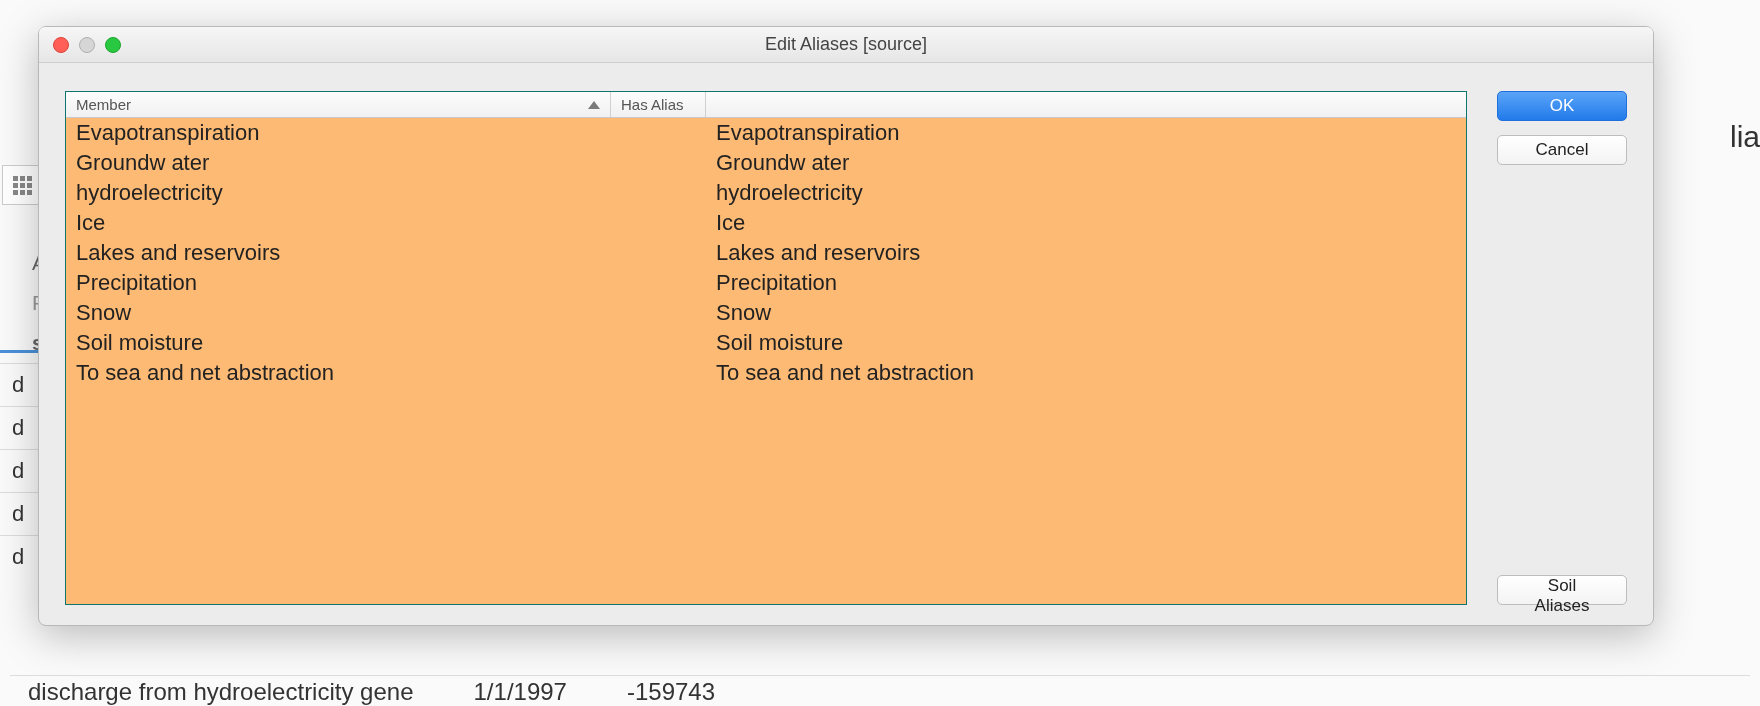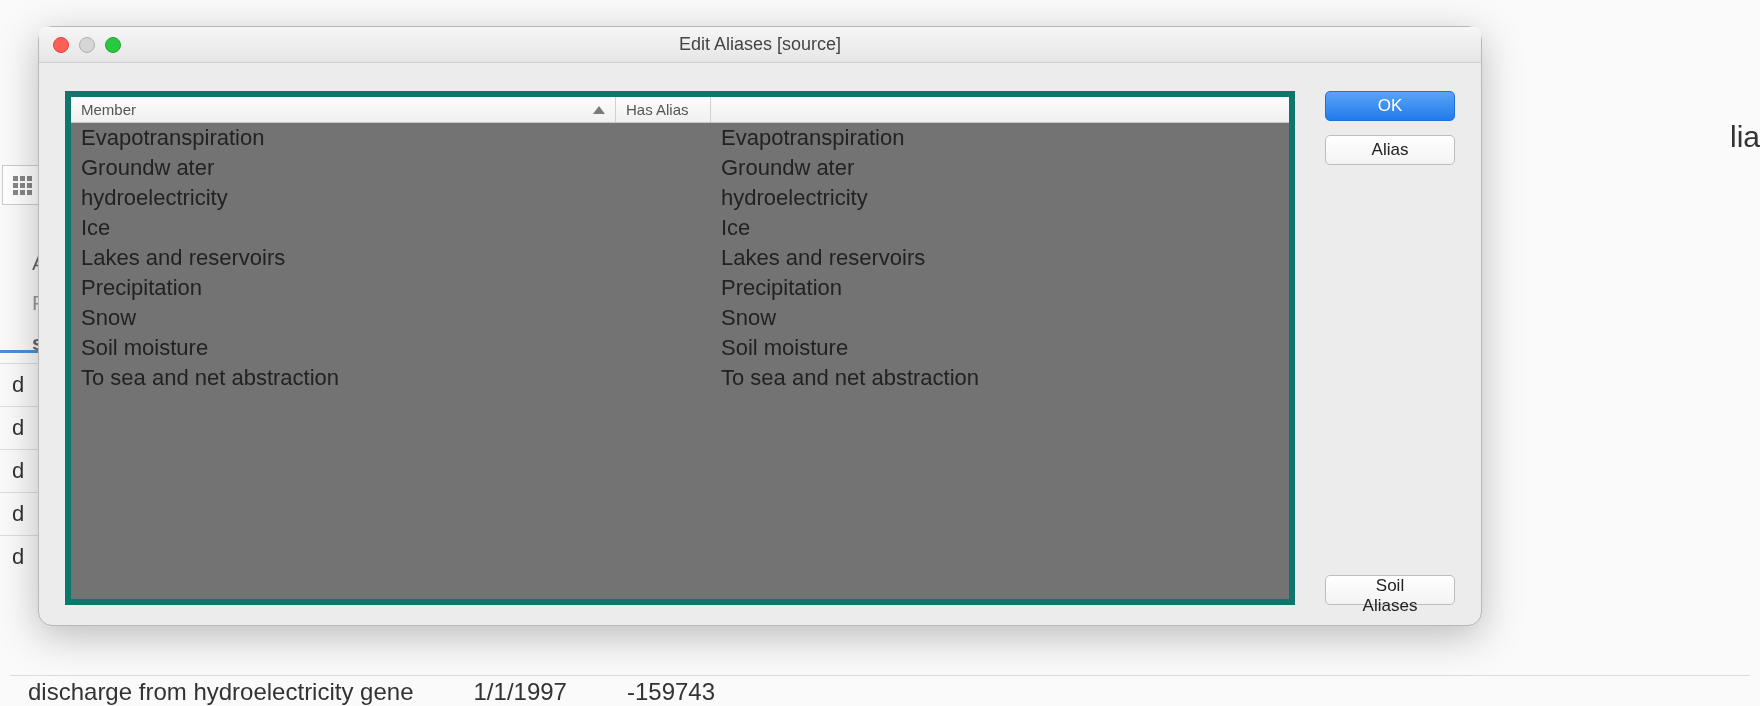--- a/index.html
+++ b/index.html
@@ -79,25 +79,25 @@
       left: 10px;
       right: 10px;
       bottom: 30px;
       height: 1px;
       background: #dcdcdc;
     }
     .dialog {
       position: absolute;
       left: 38px;
       top: 26px;
-      width: 1444px;
+      width: 1616px;
       height: 600px;
       background: #ececec;
       border: 1px solid #b8b8b8;
-      border-radius: 14px;
+      border-radius: 8px;
       box-shadow: 0 10px 40px rgba(0,0,0,0.25);
     }
     .titlebar {
       height: 36px;
       background: linear-gradient(#f6f6f6, #e6e6e6);
       border-bottom: 1px solid #cfcfcf;
       border-radius: 6px 6px 0 0;
       display: flex;
       align-items: center;
       position: relative;
@@ -125,22 +125,22 @@
       pointer-events: none;
     }
     .dialog-body {
       display: flex;
       padding: 28px 26px 20px 26px;
       gap: 30px;
       height: calc(100% - 36px);
     }
     .table-container {
       flex: 1;
-      background: #737373;
-      border: 6px solid #0f766e;
+      background: #fdba74;
+      border: 1px solid #0f766e;
       display: flex;
       flex-direction: column;
       overflow: hidden;
     }
     .table-header {
       display: flex;
       background: linear-gradient(#fdfdfd, #f0f0f0);
       border-bottom: 1px solid #c8c8c8;
       font-size: 15px;
       color: #555;
@@ -319,18 +319,18 @@
           <div class="row">
             <div class="cell-member">To sea and net abstraction</div>
             <div class="cell-alias"></div>
             <div class="cell-value">To sea and net abstraction</div>
           </div>
         </div>
     </div>
 
     <div class="button-column">
       <button class="btn btn-primary">OK</button>
-      <button class="btn">Alias</button>
+      <button class="btn">Cancel</button>
       <div class="btn-spacer"></div>
       <button class="btn">Soil Aliases</button>
     </div>
   </div>
 </div>
 
 </body></html>

